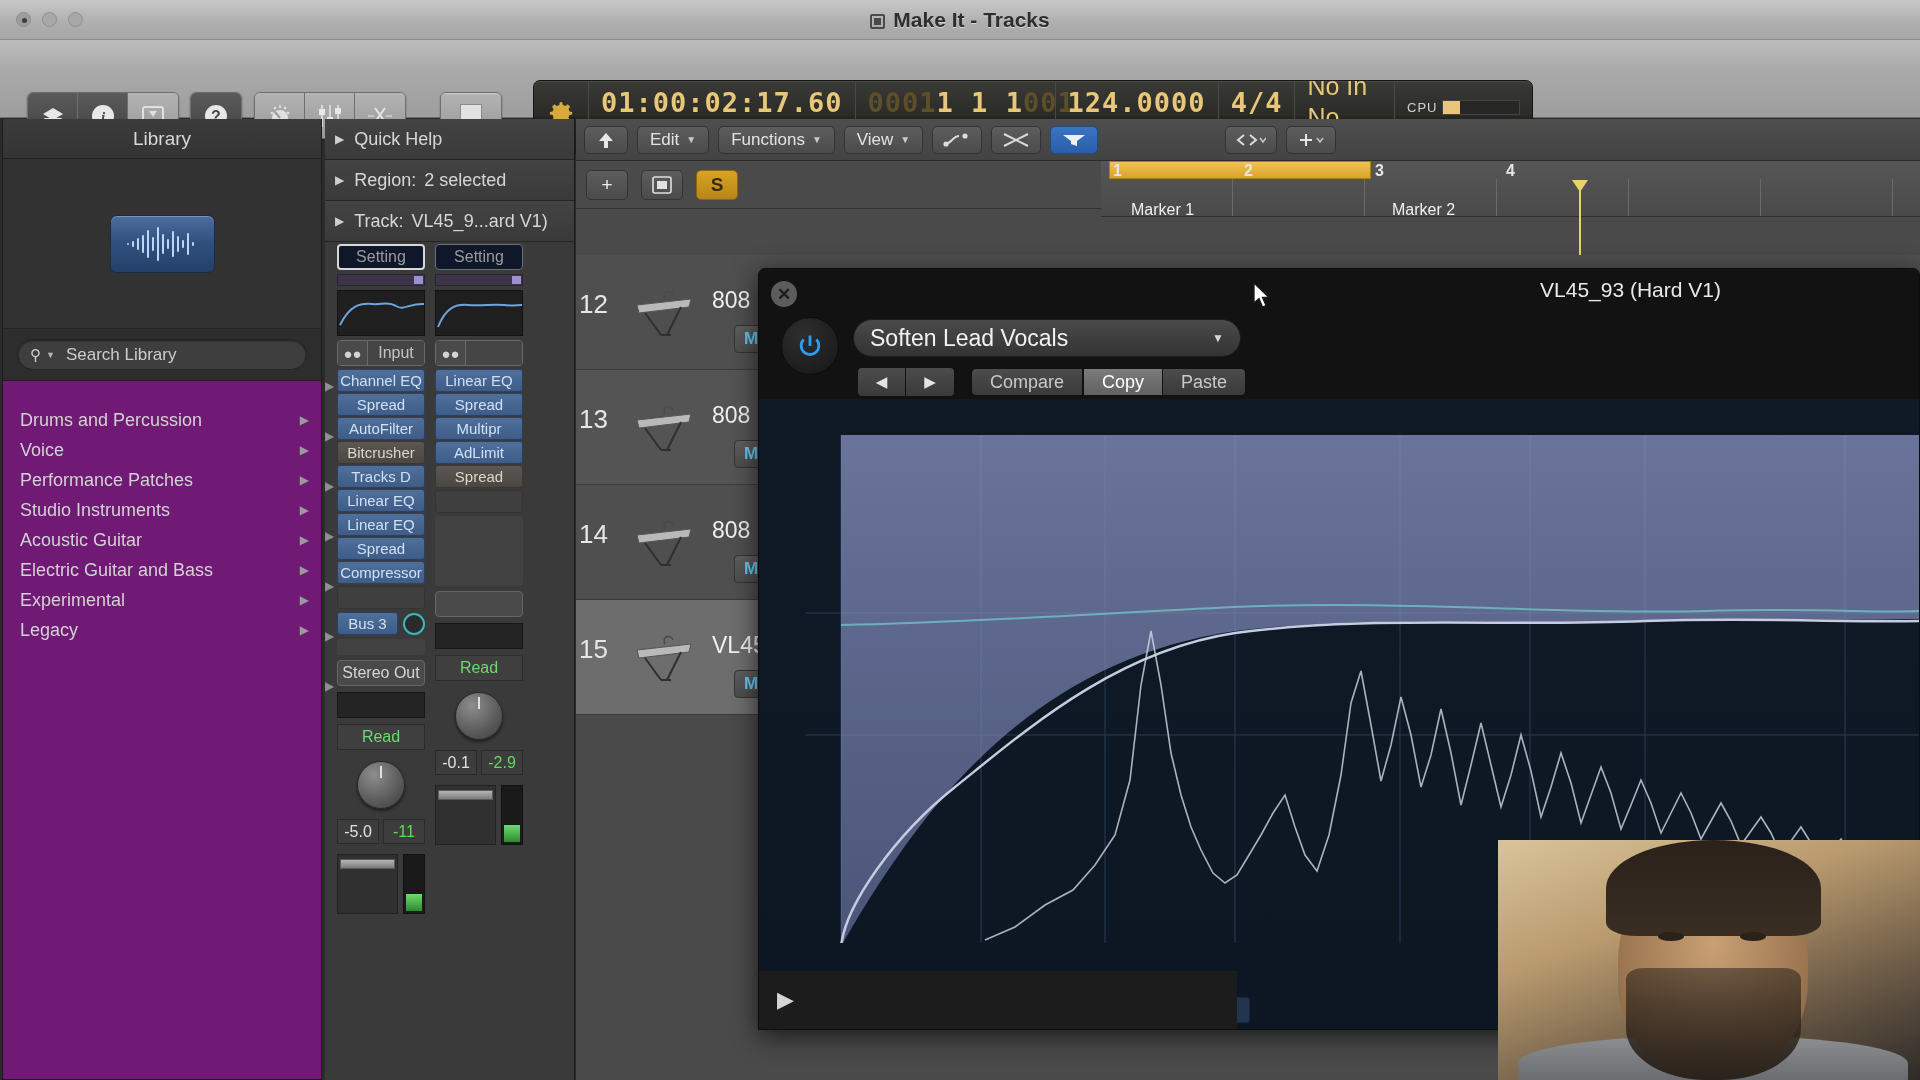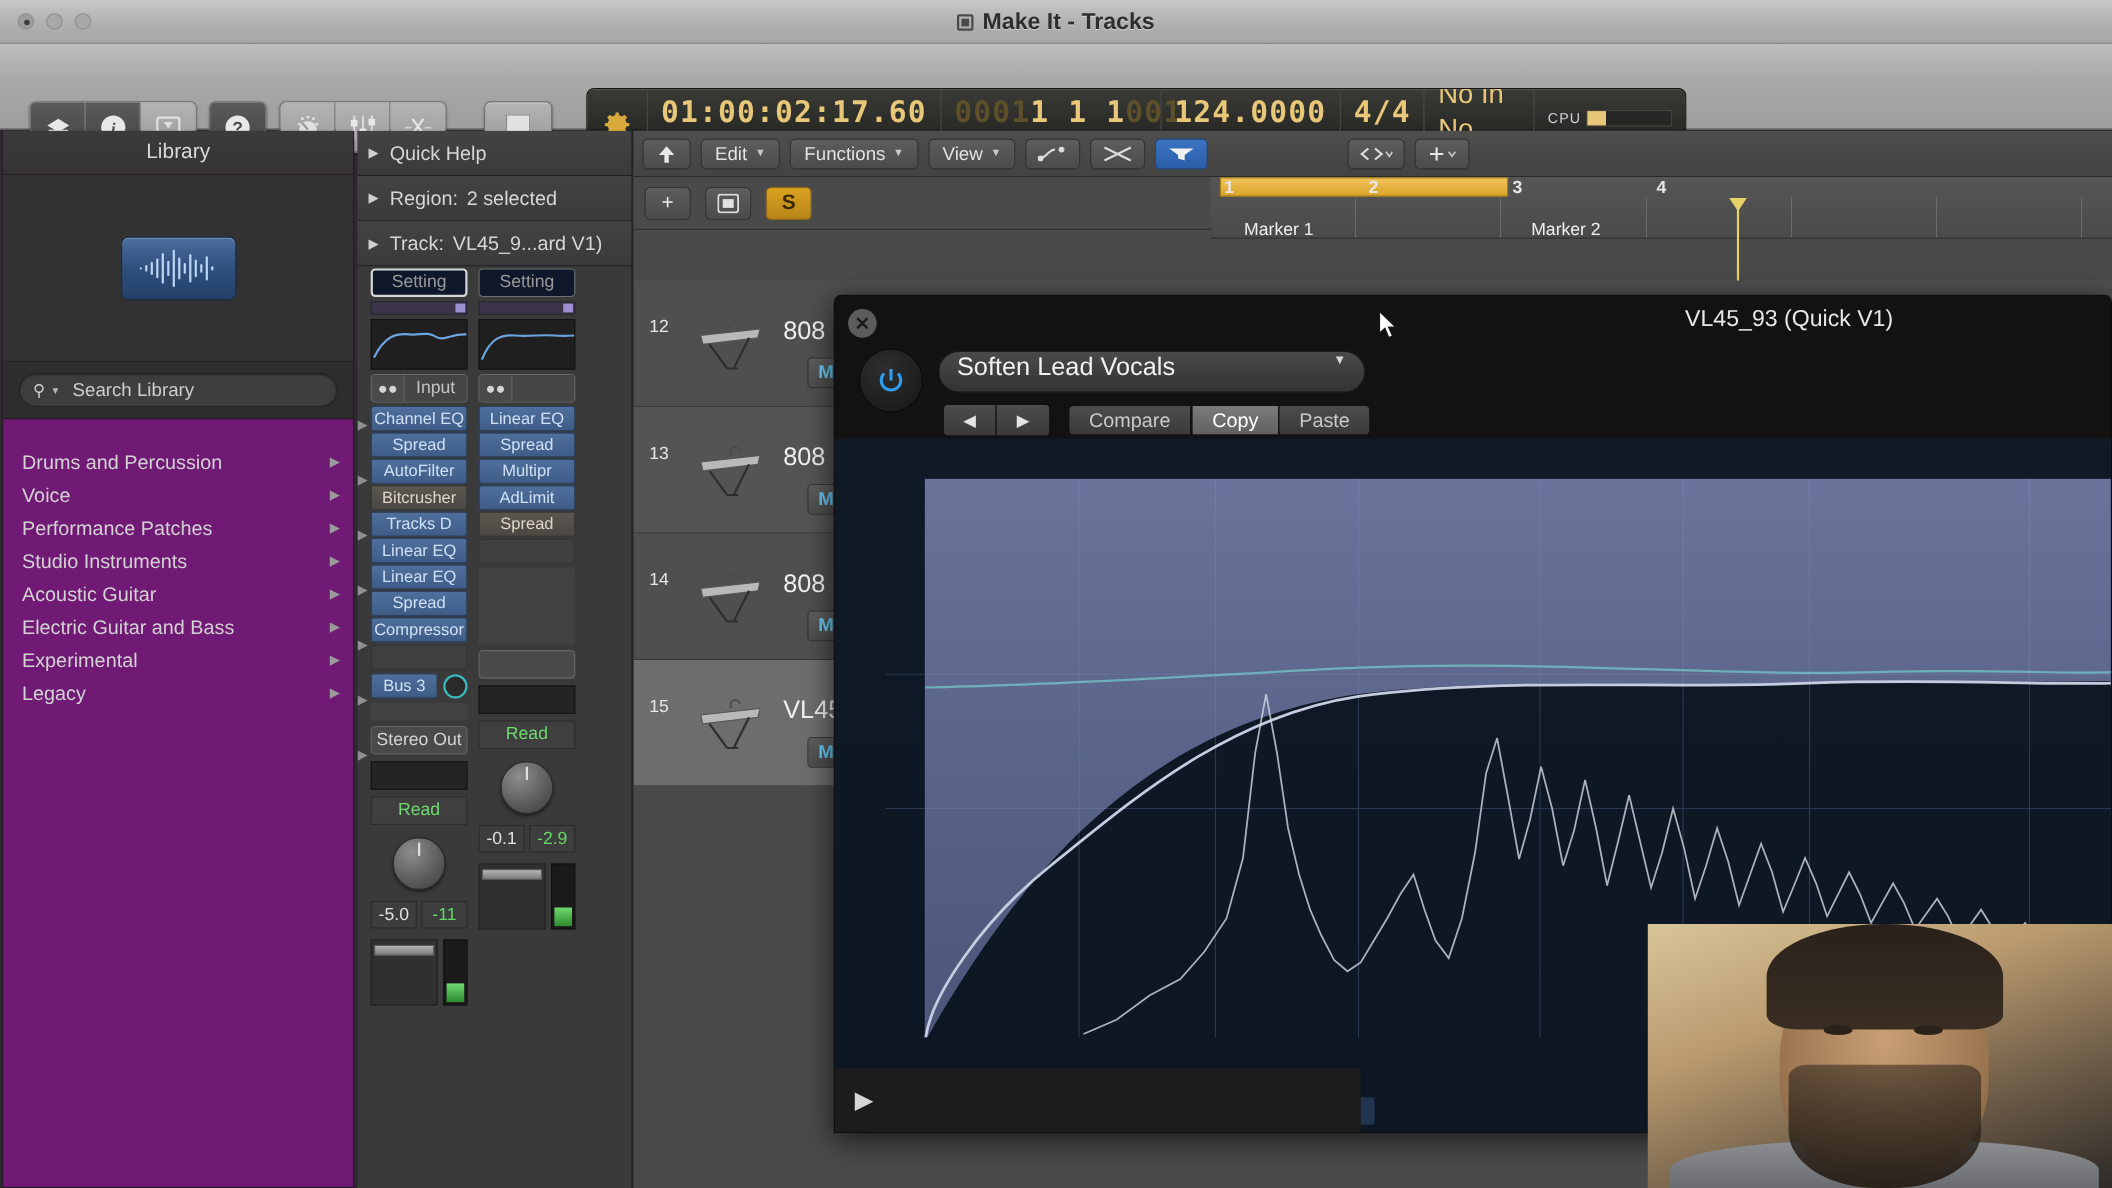--- a/index.html
+++ b/index.html
@@ -194,21 +194,21 @@
   .rulerlines { position:absolute; left:0; top:18px; right:0; bottom:0;
     background:repeating-linear-gradient(90deg, transparent 0 131px, #6b6b6b 131px 132px); }
 
   
   .tracks { position:absolute; left:576px; top:217px; right:0; bottom:0; overflow:hidden; }
   .trow { height:115px; border-bottom:1px solid #3a3a3a; display:flex; position:relative;
     background:#4f4f4f; }
   .trow.alt { background:#545454; }
   .trow.sel { background:#6d6d6d; }
   .tnum { width:40px; text-align:right; padding-right:8px; padding-top:34px;
-    color:#e6e6e6; font-size:16px; }
+    color:#e6e6e6; font-size:26px; }
   .ticon { width:96px; display:flex; align-items:center; justify-content:center; }
   .tname { font-size:23px; color:#f0f0f0; padding-top:32px; }
   .tmsr { position:absolute; left:158px; top:70px; display:flex; gap:5px; }
   .msr { width:34px; height:28px; border-radius:4px; font-size:17px; font-weight:700;
     background:linear-gradient(180deg,#5e5e5e,#4c4c4c); border:1px solid #343434;
     display:flex; align-items:center; justify-content:center; color:#ededed; }
   .msr.m { color:#67c9f5; }
 
   .region { position:absolute; background:#1d6b2b; border:1px solid #0f4a1c; border-radius:3px; }
 
@@ -230,21 +230,21 @@
   .pl-close { position:absolute; left:12px; top:12px; width:26px; height:26px; border-radius:50%;
     background:#5c5c5c; color:#1c1c1c; font-size:17px; font-weight:700;
     display:flex; align-items:center; justify-content:center; }
   .pl-trackname { position:absolute; right:198px; top:9px; font-size:21px; color:#e8e8e8; }
   .pl-power { position:absolute; left:22px; top:48px; width:58px; height:58px; border-radius:50%;
     background:radial-gradient(circle at 38% 30%,#2e2e2e,#161616);
     border:1px solid #0c0c0c; display:flex; align-items:center; justify-content:center; }
   .pl-power svg { color:#2e9cf0; }
   .pl-preset { position:absolute; left:94px; top:50px; width:388px; height:38px;
     border-radius:19px; background:linear-gradient(180deg,#4a4a4a,#333);
-    border:1px solid #1e1e1e; display:flex; align-items:flex-start; padding:0 16px;
+    border:1px solid #1e1e1e; display:flex; align-items:center; padding:0 16px;
     color:#f2f2f2; font-size:23px; }
   .pl-preset .ch { margin-left:auto; font-size:12px; color:#d6d6d6; }
   .pl-navrow { position:absolute; left:98px; top:98px; display:flex; align-items:center; gap:0; }
   .navbtns { display:flex; border-radius:5px; overflow:hidden; border:1px solid #111;
     margin-right:16px; }
   .navb { width:48px; height:28px; background:linear-gradient(180deg,#4c4c4c,#3a3a3a);
     color:#e4e4e4; font-size:15px; display:flex; align-items:center; justify-content:center;
     border-right:1px solid #111; }
   .navb:last-child { border-right:none; }
   .pbtn { height:28px; padding:0 18px; background:linear-gradient(180deg,#4c4c4c,#3a3a3a);
@@ -802,21 +802,21 @@
             <span class="msr">S</span>
             <span class="msr" style="margin-left:12px">R</span>
           </div>
         </div>
       </div>
   </div>
 
   <div class="plugin">
     <div class="pl-head">
       <div class="pl-close">✕</div>
-      <div class="pl-trackname">VL45_93 (Quick V1)</div>
+      <div class="pl-trackname">VL45_93 (Hard V1)</div>
       <div class="pl-power">
         <svg width="28" height="28" viewBox="0 0 24 24" fill="none" stroke="currentColor" stroke-width="2.4">
           <path d="M12 3 V12"></path>
             <path d="M6.5 6.5 A7.6 7.6 0 1 0 17.5 6.5"></path>
         </svg>
       </div>
       <div class="pl-preset">
         <span>Soften Lead Vocals</span>
         <span class="ch">▼</span>
       </div>

